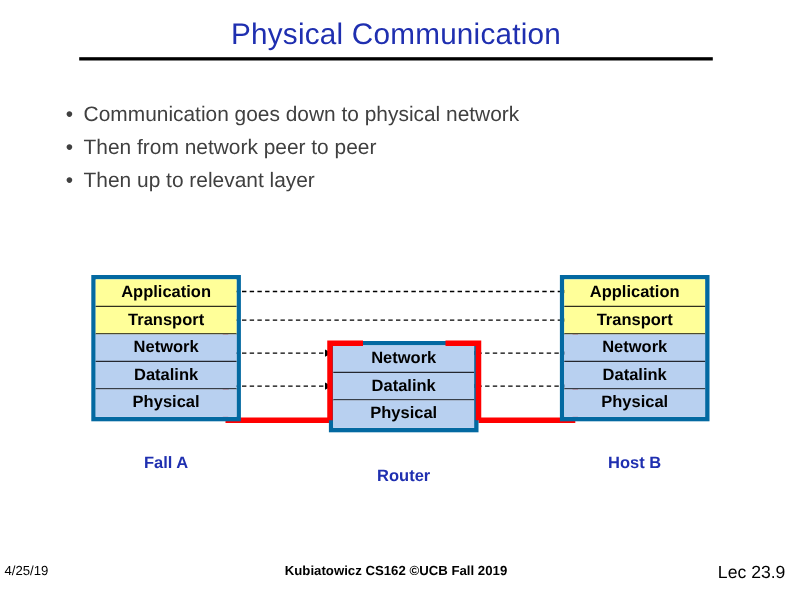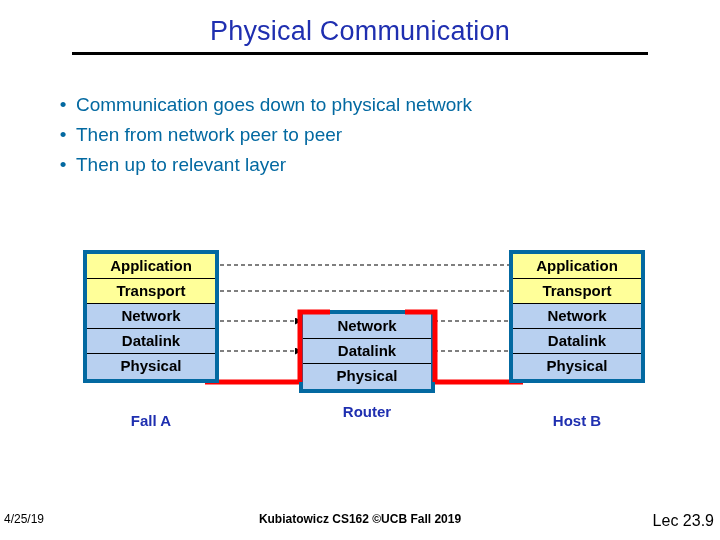--- a/index.html
+++ b/index.html
@@ -40,21 +40,21 @@
     background: #000000;
   }
   .bullets {
     position: absolute;
     left: 50px;
     top: 90px;
     width: 620px;
   }
   .bullet {
     font-size: 19px;
-    color: #0369a1;
+    color: #404040;
     line-height: 30px;
     white-space: nowrap;
   }
   .bullet .dot {
     display: inline-block;
     width: 26px;
     text-align: center;
   }
 
   
@@ -198,21 +198,21 @@
     </div>
 
     <svg class="svg-layer" style="top:-240px">
       <g stroke="#ff0000" stroke-width="5" fill="none">
         <path d="M 300 382 L 300 312 L 330 312"></path>
         <path d="M 405 312 L 435 312 L 435 382"></path>
       </g>
     </svg>
 
     <div class="hostlabel" style="left:83px; top:172px; width:136px;">Fall A</div>
-    <div class="hostlabel" style="left:299px; top:163px; width:136px;">Router</div>
+    <div class="hostlabel" style="left:299px; top:184px; width:136px;">Router</div>
     <div class="hostlabel" style="left:509px; top:172px; width:136px;">Host B</div>
   </div>
 
   <div class="footer-left">4/25/19</div>
   <div class="footer-center">Kubiatowicz CS162 ©UCB Fall 2019</div>
   <div class="footer-right">Lec 23.9</div>
 
 </div>
 
 </body></html>

